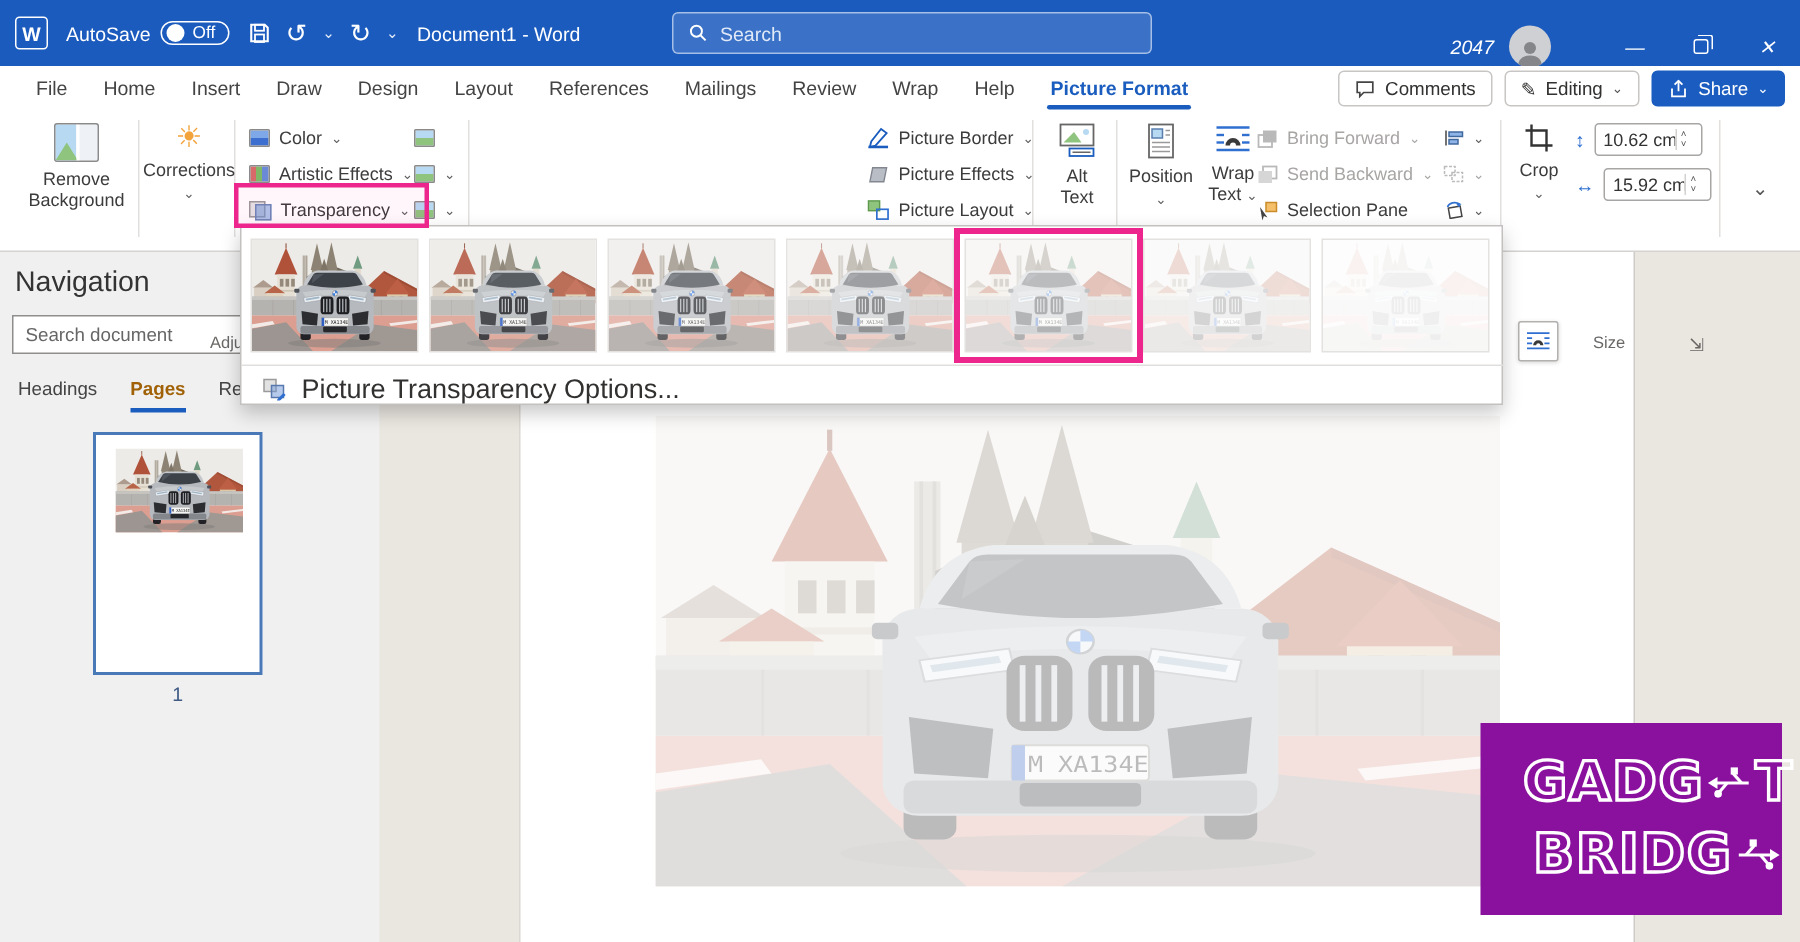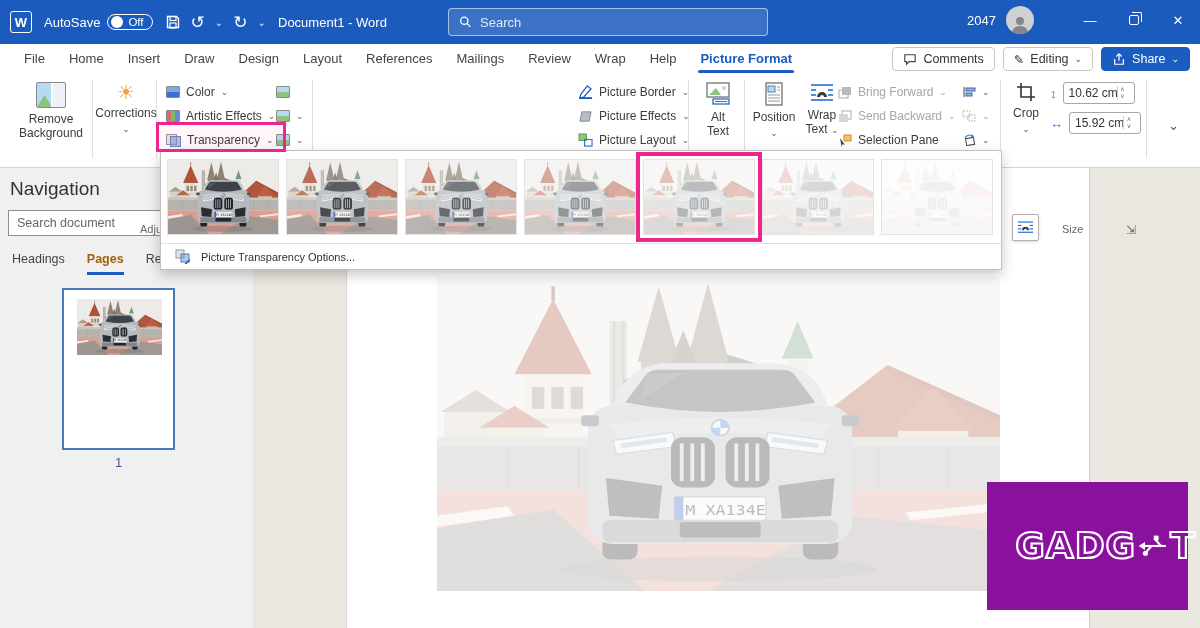--- a/index.html
+++ b/index.html
@@ -14,21 +14,21 @@
   .word-logo { width:22px; height:22px; border:1.6px solid #fff; border-radius:3px; display:flex; align-items:center; justify-content:center; font-size:13px; font-weight:bold; color:#fff; }
   .autosave { display:flex; align-items:center; gap:7px; font-size:13px; }
   .as-toggle { display:flex; align-items:center; gap:5px; border:1.4px solid #fff; border-radius:10px; padding:1px 8px 1px 3px; font-size:11.5px; }
   .as-knob { width:12px; height:12px; border-radius:50%; background:#fff; }
   .qat { display:flex; align-items:center; gap:10px; font-size:17px; }
   .qat .sm { font-size:10px; opacity:.9; }
   #titlebar .doc-title { position:absolute; left:278px; top:0; height:44px; display:flex; align-items:center; font-size:13px; }
   .tb-search { position:absolute; left:448px; top:8px; width:320px; height:28px; background:rgba(255,255,255,.14); border:1px solid rgba(255,255,255,.55); border-radius:4px; display:flex; align-items:center; gap:8px; padding:0 10px; }
   .tb-search input { background:transparent; border:none; outline:none; color:#fff; font-size:13px; width:100%; font-family:"Liberation Sans",sans-serif; }
   .tb-search input::placeholder { color:#eaf0fa; opacity:.95; }
-  #titlebar .tb-right { position:absolute; right:0; top:4px; height:32px; display:flex; align-items:center; }
+  #titlebar .tb-right { position:absolute; right:0; top:15px; height:32px; display:flex; align-items:center;font-style:italic; }
   .acct { font-size:13px; margin-right:10px; }
   .avatar { width:28px; height:28px; border-radius:50%; background:#cfd0d4; display:flex; align-items:end; justify-content:center; overflow:hidden; margin-right:34px; }
   .win-btn { width:44px; height:44px; display:flex; align-items:center; justify-content:center; font-size:13px; }
   .restore-sq { width:10px; height:10px; border:1.3px solid #fff; border-radius:2px; position:relative; }
   .restore-sq::before { content:""; position:absolute; left:2px; top:-4px; width:9px; height:9px; border-top:1.3px solid #fff; border-right:1.3px solid #fff; border-radius:0 2px 0 0; }
 
   
   #tabrow { left:0; top:44px; width:1200px; height:30px; background:#fff; z-index:20;text-align:center; }
   #tabs { position:absolute; left:12px; top:0; height:30px; display:flex; align-items:center; gap:0; }
   .tab { padding:0 12px; font-size:13px; color:#444; height:30px; line-height:30px; position:relative; }
@@ -94,21 +94,21 @@
   #doc-image svg { width:100%; height:100%; }
   #layout-opt { left:1012px; top:214px; width:27px; height:27px; background:#fff; border:1px solid #b3b1af; border-radius:2px; display:flex; align-items:center; justify-content:center; box-shadow:0 1px 3px rgba(0,0,0,.15); z-index:9; }
 
   
   #transp-menu { left:160px; top:150px; width:842px; height:120px; background:#fff; border:1px solid #c3c1bf; box-shadow:0 5px 12px rgba(0,0,0,.22); z-index:50; }
   #preset-row { position:absolute; left:6px; top:8px; display:flex; gap:7px; }
   .preset-thumb { width:112px; height:76px; background:#fff; border:1px solid #e4e2e0; position:relative; }
   .preset-thumb svg { width:100%; height:100%; display:block; }
   .preset-thumb.highlighted { outline:4px solid #ec268d; outline-offset:3px; }
   #menu-sep { position:absolute; left:0; top:92px; width:842px; height:1px; background:#e1dfdd; }
-  #transp-options { position:absolute; left:14px; top:98px; display:flex; align-items:center; gap:10px; font-size:11px; color:#323130; }
+  #transp-options { position:absolute; left:14px; top:98px; display:flex; align-items:center; gap:10px; font-size:18px; color:#323130; }
 
   
   .anno { border:3px solid #ec268d; z-index:70; }
   #anno-btn { left:156px; top:122px; width:130px; height:30px; background:rgba(236,38,141,.04); }
 
   
   #logo { left:987px; top:482px; width:201px; height:128px; background:#8a119e; z-index:30; display:flex; flex-direction:column; align-items:center; justify-content:center; gap:0;padding-left:36px; }
   .logo-line { display:flex; align-items:center; line-height:48px; }
   .logo-line .t { font-family:"DejaVu Sans",sans-serif; font-weight:800; font-size:36px; color:#fff; letter-spacing:1px; }
   @supports (-webkit-text-stroke:2px #fff) {
@@ -596,15 +596,28 @@
             <line x1="8" y1="18" x2="36" y2="18"></line>
             <path d="M30,18 L23,10"></path>
             <path d="M18,18 L12,25"></path>
           </g>
           <polygon points="2,18 10,13 10,23" fill="#fff"></polygon>
           <rect x="21" y="5" width="6" height="6" fill="#fff"></rect>
           <circle cx="10.5" cy="27" r="3.2" fill="#fff"></circle>
         </svg>
       <span class="t">T</span>
     </div>
+    <div class="logo-line">
+      <span class="t">BRIDG</span>
+      <svg class="usb flip" width="32" height="30" viewBox="0 0 40 36">
+          <g stroke="#fff" stroke-width="2.6" fill="none">
+            <line x1="8" y1="18" x2="36" y2="18"></line>
+            <path d="M30,18 L23,10"></path>
+            <path d="M18,18 L12,25"></path>
+          </g>
+          <polygon points="2,18 10,13 10,23" fill="#fff"></polygon>
+          <rect x="21" y="5" width="6" height="6" fill="#fff"></rect>
+          <circle cx="10.5" cy="27" r="3.2" fill="#fff"></circle>
+        </svg>
+    </div>
   </div>
 
 </div>
 
 </body></html>

